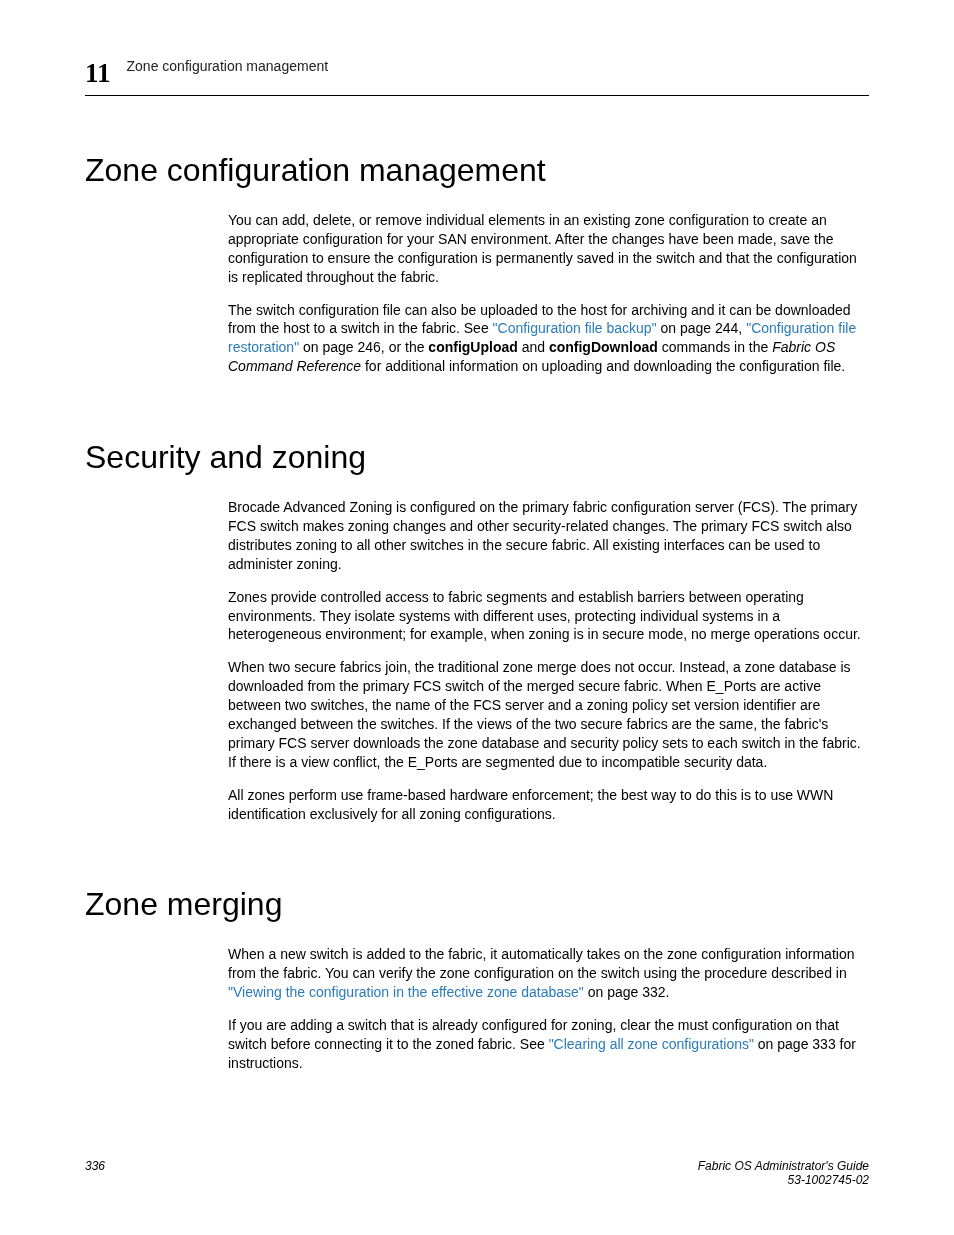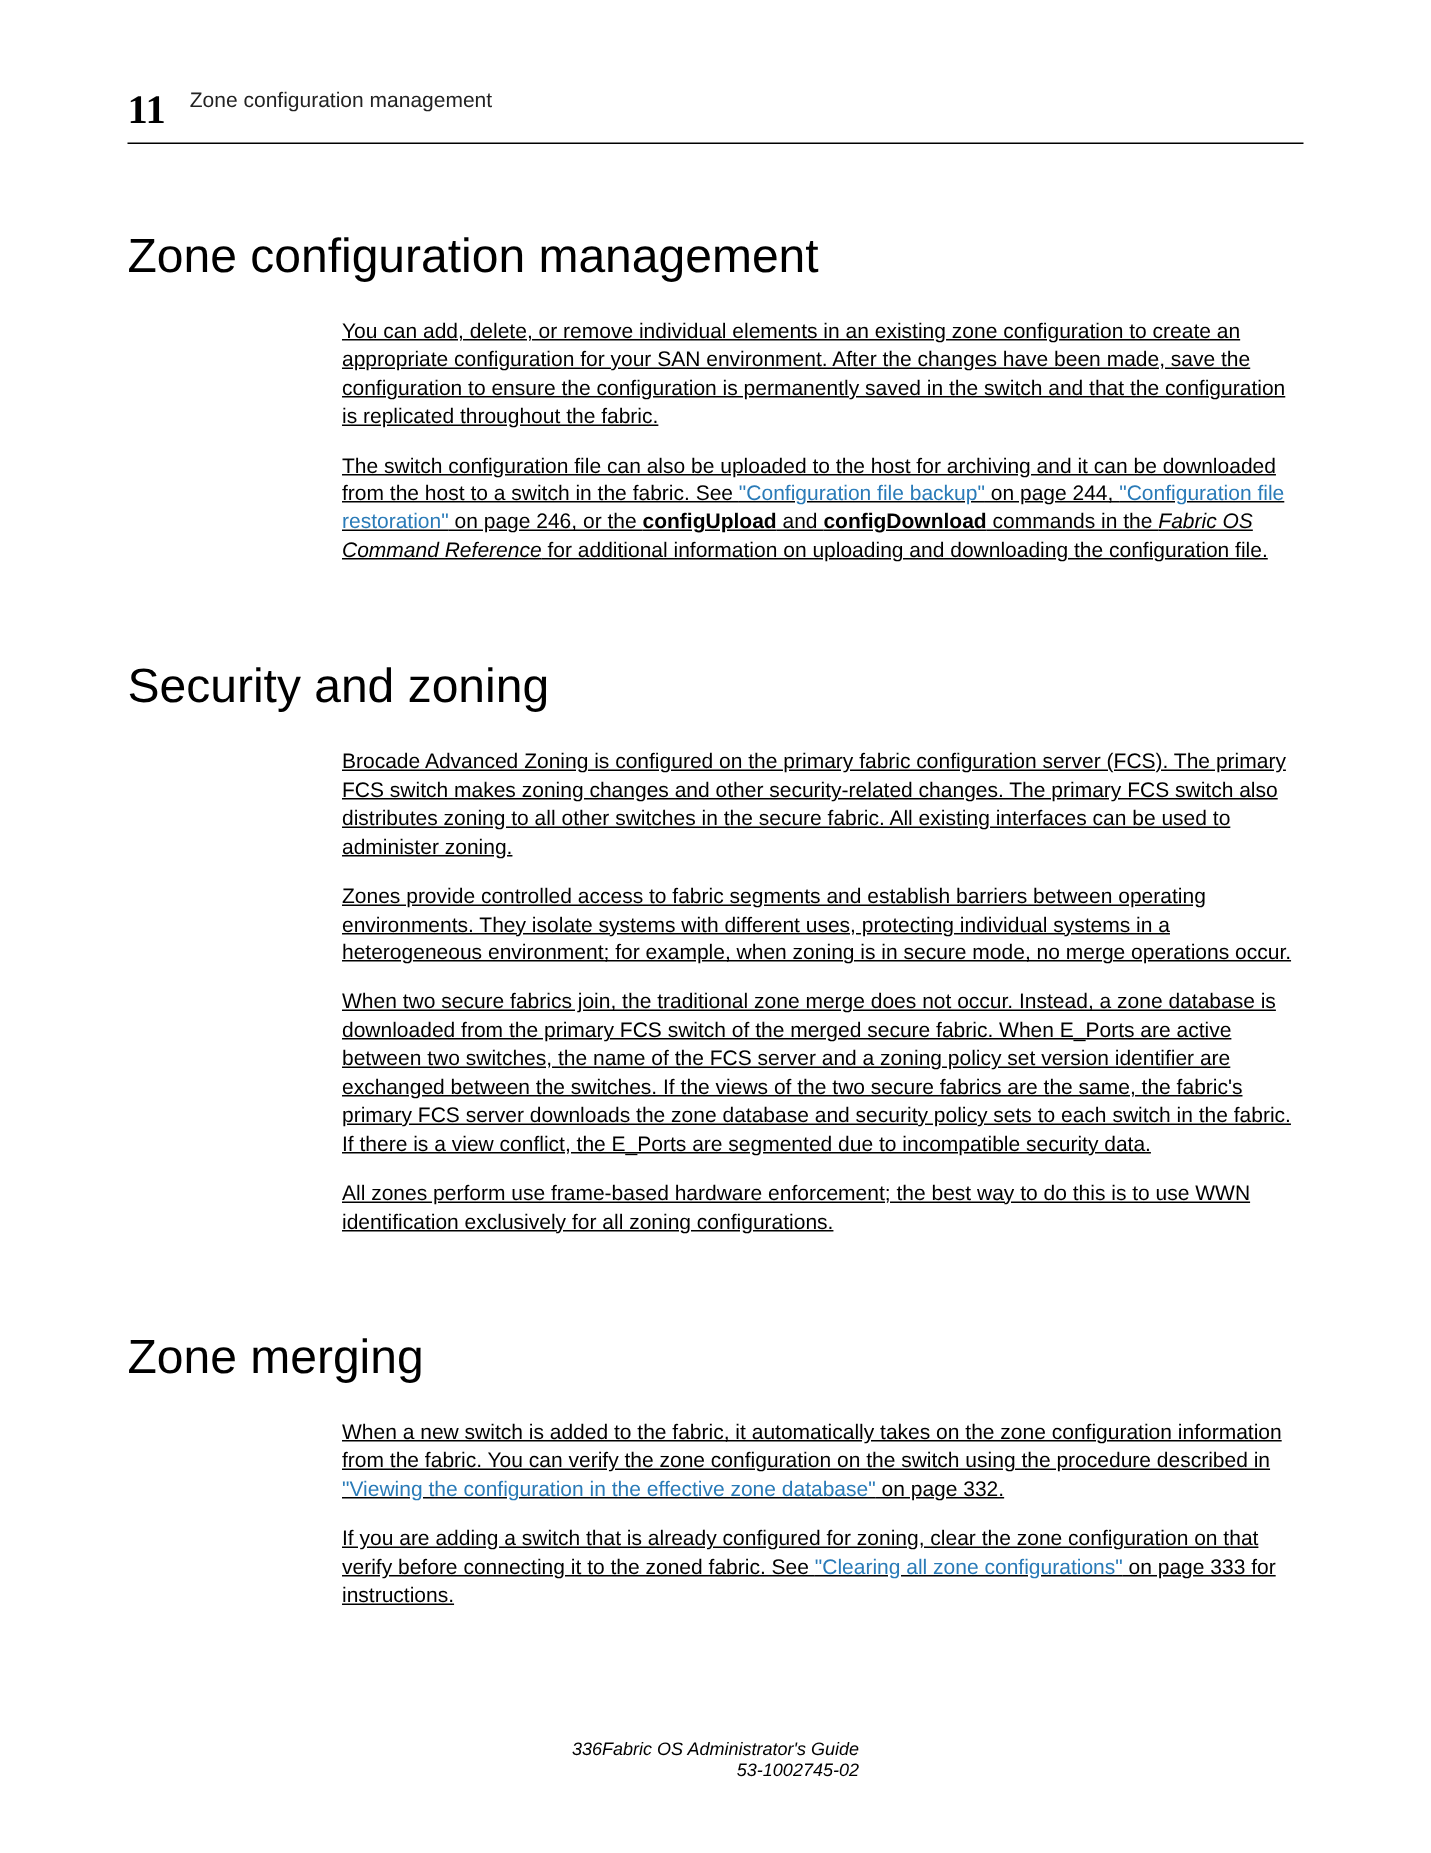--- a/index.html
+++ b/index.html
@@ -39,33 +39,32 @@
     }
     .indented-block {
       margin-left: 143px;
       margin-right: 0;
     }
     p.body {
       font-size: 14px;
       line-height: 1.35;
       margin-bottom: 14px;
       color: #000;
-      text-decoration: underline;
     }
     .section-gap { margin-top: 63px; }
     a.link { color: #2a7bb8; text-decoration: none; }
     .bold { font-weight: bold; }
     .italic { font-style: italic; }
     .footer {
       position: absolute;
       bottom: 48px;
       left: 85px;
       right: 85px;
       display: flex;
-      justify-content: center;
+      justify-content: space-between;
       font-size: 12px;
       font-style: italic;
       color: #000;
     }
     .footer-right { text-align: right; }
   </style>
 </head>
 <body>
 
 <div class="header-row">
@@ -88,21 +87,21 @@
   <p class="body">When two secure fabrics join, the traditional zone merge does not occur. Instead, a zone database is downloaded from the primary FCS switch of the merged secure fabric. When E_Ports are active between two switches, the name of the FCS server and a zoning policy set version identifier are exchanged between the switches. If the views of the two secure fabrics are the same, the fabric's primary FCS server downloads the zone database and security policy sets to each switch in the fabric. If there is a view conflict, the E_Ports are segmented due to incompatible security data.</p>
   <p class="body">All zones perform use frame-based hardware enforcement; the best way to do this is to use WWN identification exclusively for all zoning configurations.</p>
 </div>
 
 <h1 class="section-heading section-gap">Zone merging</h1>
 <div class="indented-block">
   <p class="body">
     <span>When a new switch is added to the fabric, it automatically takes on the zone configuration information from the fabric. You can verify the zone configuration on the switch using the procedure described in </span><a class="link">"Viewing the configuration in the effective zone database"</a><span> on page 332.</span>
   </p>
   <p class="body">
-    <span>If you are adding a switch that is already configured for zoning, clear the zone configuration on that verify before connecting it to the zoned fabric. See </span><a class="link">"Clearing all zone configurations"</a><span> on page 333 for instructions.</span>
+    <span>If you are adding a switch that is already configured for zoning, clear the must configuration on that switch before connecting it to the zoned fabric. See </span><a class="link">"Clearing all zone configurations"</a><span> on page 333 for instructions.</span>
   </p>
 </div>
 
 <div class="footer">
   <div>336</div>
   <div class="footer-right">
     <div>Fabric OS Administrator's Guide</div>
     <div>53-1002745-02</div>
   </div>
 </div>

